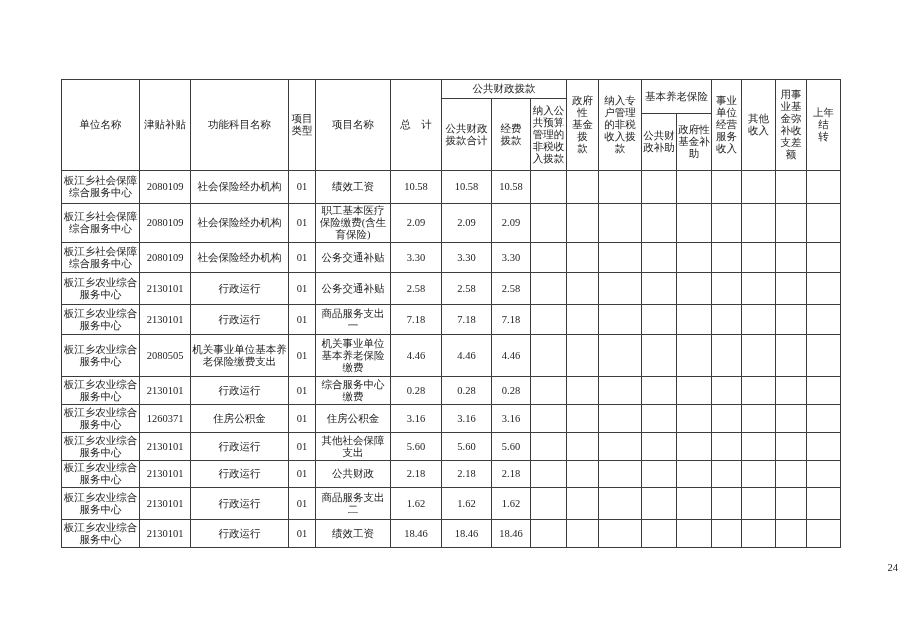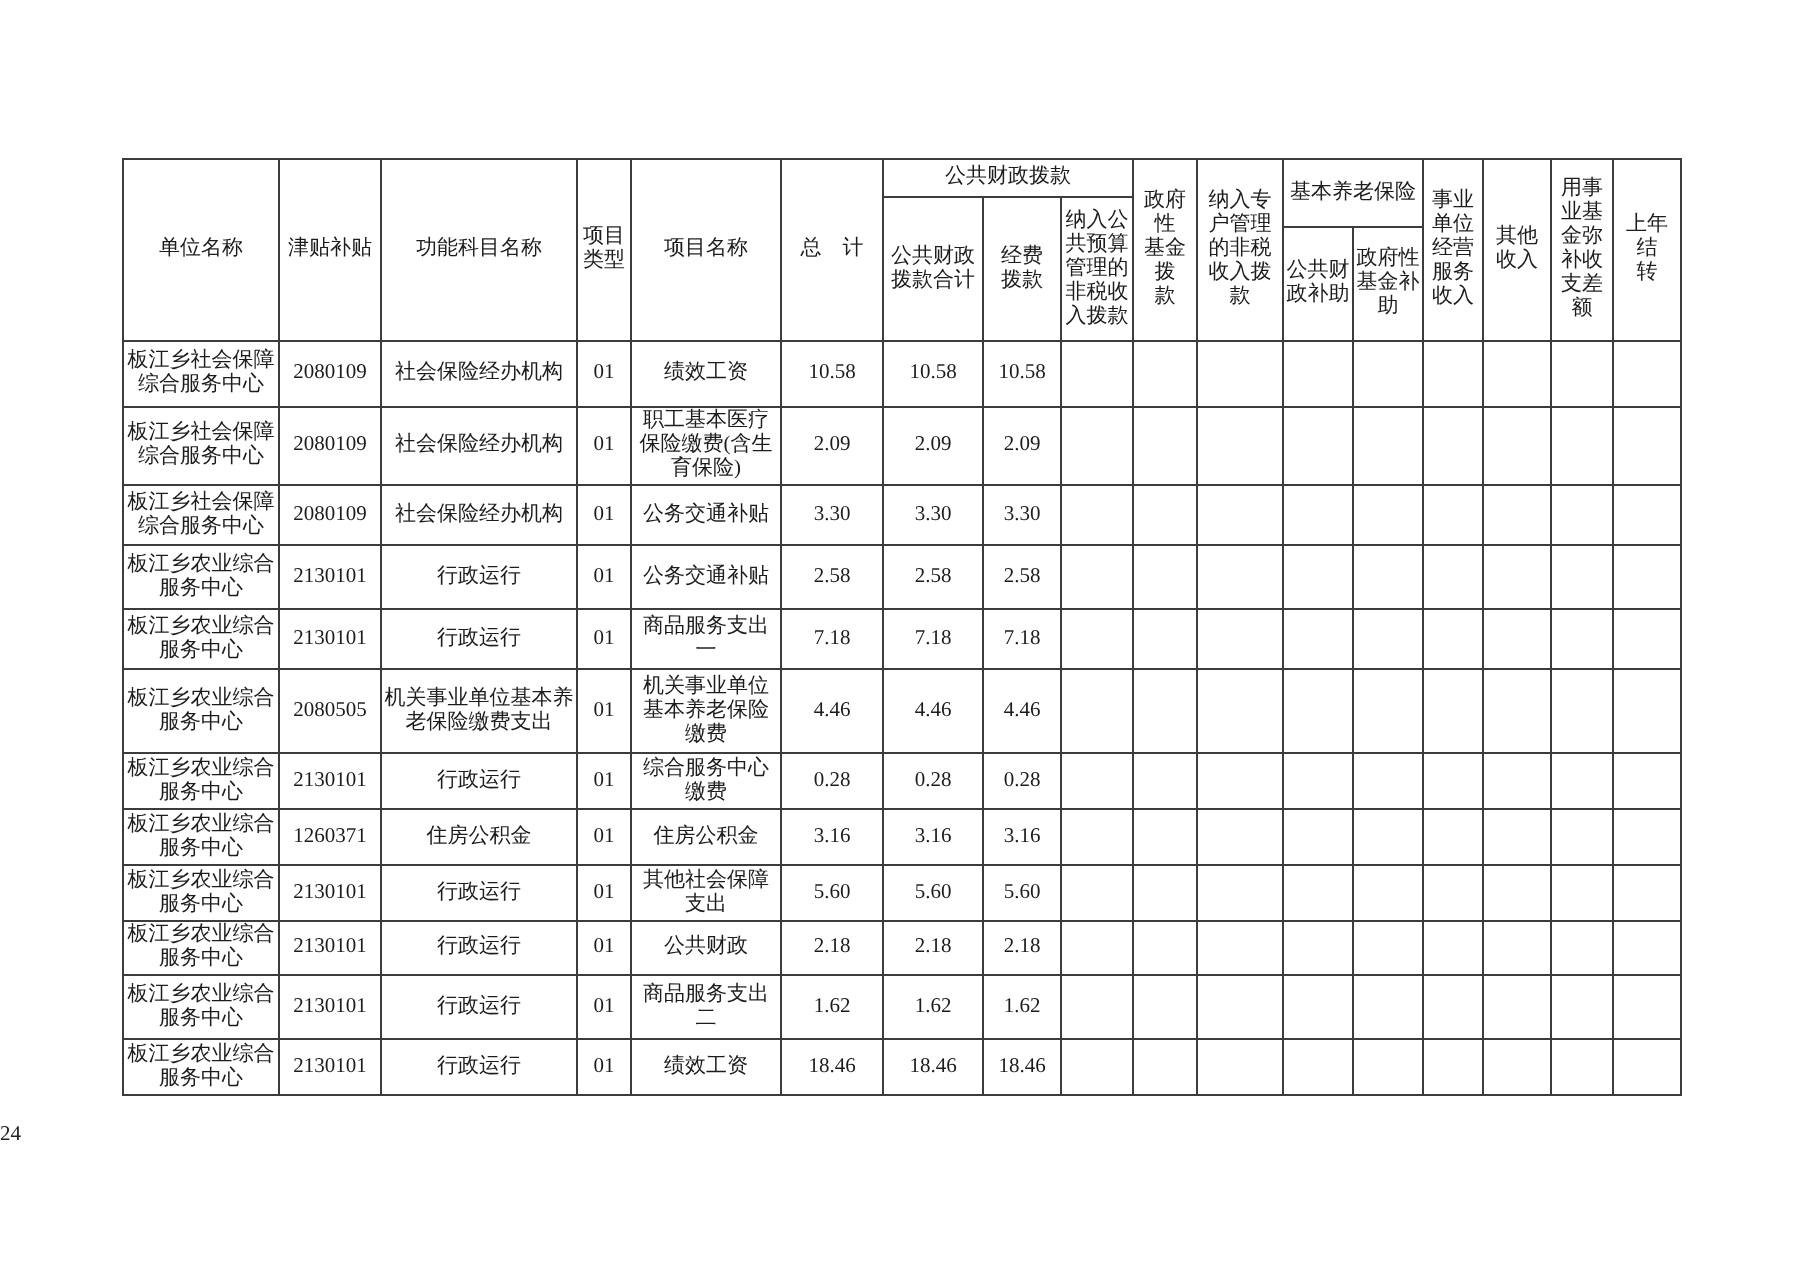--- a/index.html
+++ b/index.html
@@ -37,21 +37,21 @@
     overflow: hidden;
   }
   tr.hrow1 { height: 19px; }
   tr.hrow2 { height: 15px; }
   tr.hrow3 { height: 57px; }
   .page-number {
     position: absolute;
     left: 0;
     right: 0;
     top: 562px;
-    text-align: left;
+    text-align: right;
     font-size: 10.5px;
     color: #222;
   }
 </style>
 </head>
 <body>
 
 <div class="page">
 
   <table class="budget">

